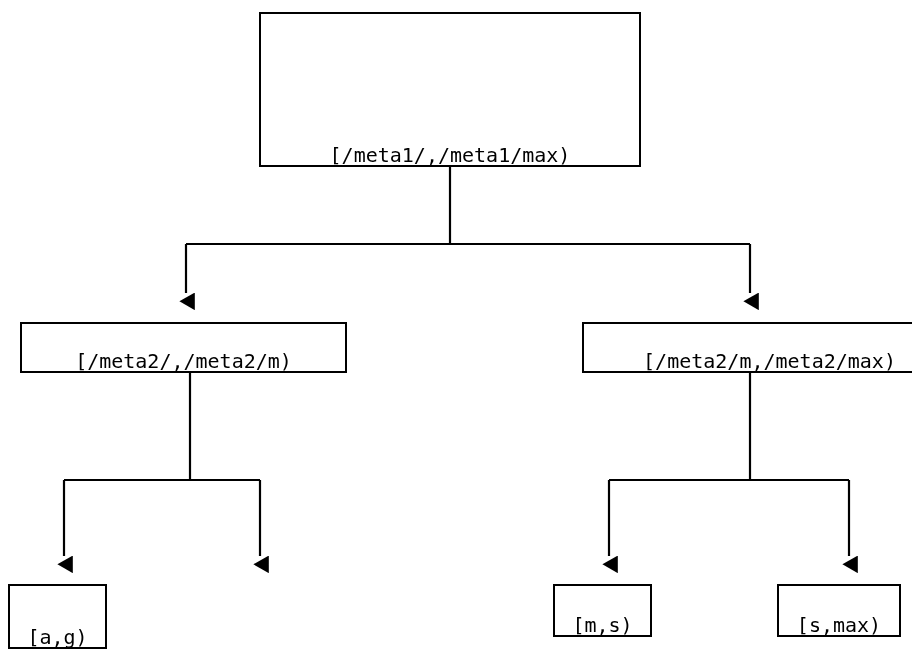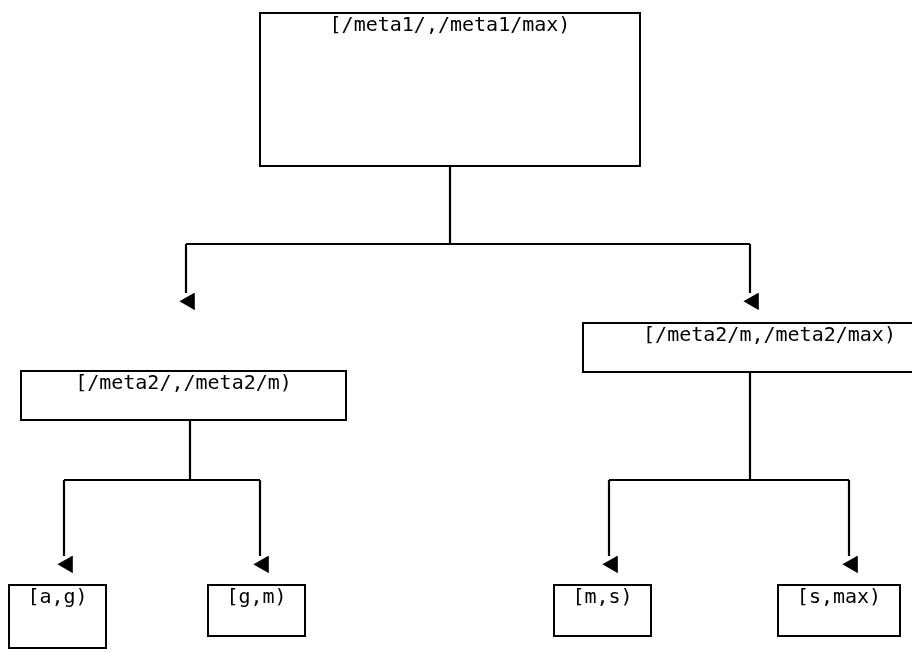--- a/index.html
+++ b/index.html
@@ -24,21 +24,21 @@
     top: 0;
     width: 912px;
     height: 652px;
   }
   .node-box {
     position: absolute;
     box-sizing: border-box;
     border: 2px solid #000000;
     background: #ffffff;
     display: flex;
-    align-items: flex-start;
+    align-items: flex-end;
     justify-content: center;
     color: #000000;
     font-family: "DejaVu Sans Mono", "Liberation Mono", monospace;
     font-size: 20px;
     line-height: 1;
     white-space: pre;
     letter-spacing: 0px;
   }
   .node-label {
     display: block;
@@ -75,35 +75,32 @@
       <path d="M 609 480 L 849 480"></path>
       <path d="M 609 480 L 609 556" marker-end="url(#arrowFilled)"></path>
       <path d="M 849 480 L 849 556" marker-end="url(#arrowFilled)"></path>
     </g>
   </svg>
 
   <div class="node-box" style="left:259px; top:12px; width:382px; height:155px;">
     <span class="node-label">[/meta1/,/meta1/max)</span>
   </div>
 
-  <div class="node-box" style="left:20px; top:322px; width:327px; height:51px;margin-top:48px;">
+  <div class="node-box" style="left:20px; top:322px; width:327px; height:51px;">
     <span class="node-label">[/meta2/,/meta2/m)</span>
   </div>
 
   <div class="node-box" style="left:582px; top:322px; width:375px; height:51px;">
     <span class="node-label">[/meta2/m,/meta2/max)</span>
   </div>
 
   <div class="node-box" style="left:8px; top:584px; width:99px; height:65px;">
     <span class="node-label">[a,g)</span>
   </div>
 
-  <div class="node-box" style="left:207px; top:584px; width:99px; height:53px;">
-    <span class="node-label">[g,m)</span>
-  </div>
 
   <div class="node-box" style="left:553px; top:584px; width:99px; height:53px;">
     <span class="node-label">[m,s)</span>
   </div>
 
   <div class="node-box" style="left:777px; top:584px; width:124px; height:53px;">
     <span class="node-label">[s,max)</span>
   </div>
 
 </div>

